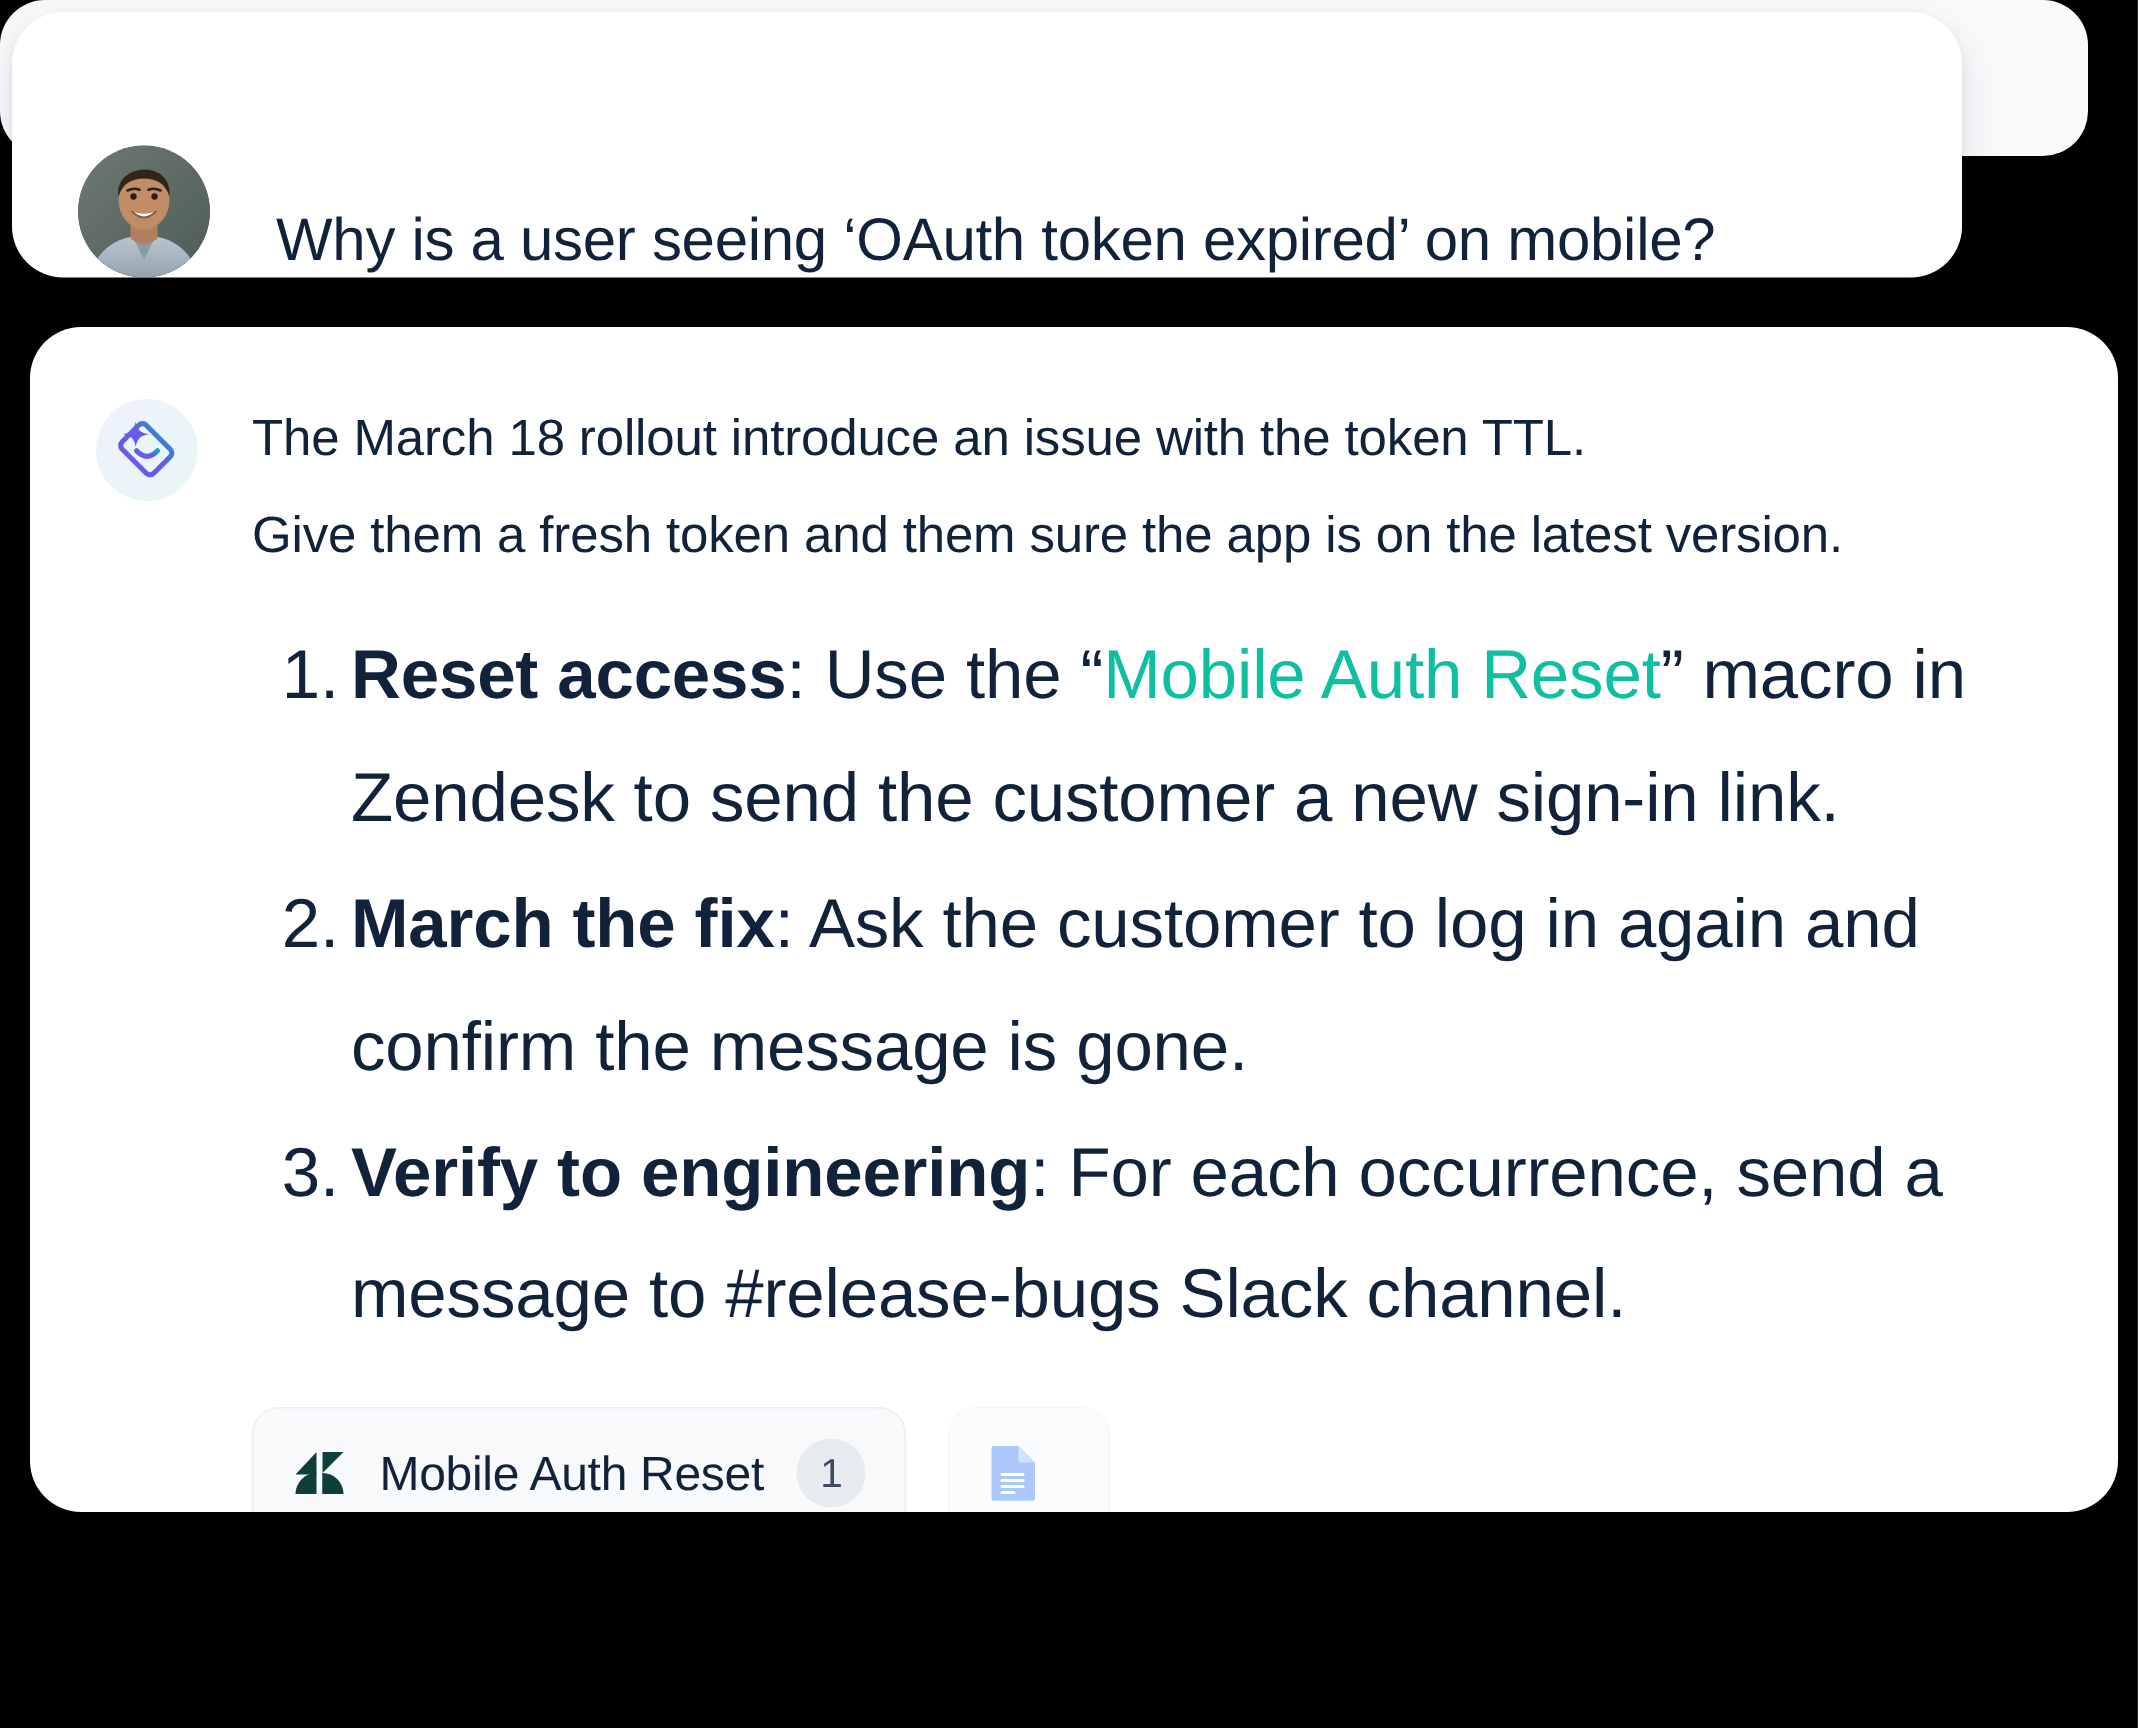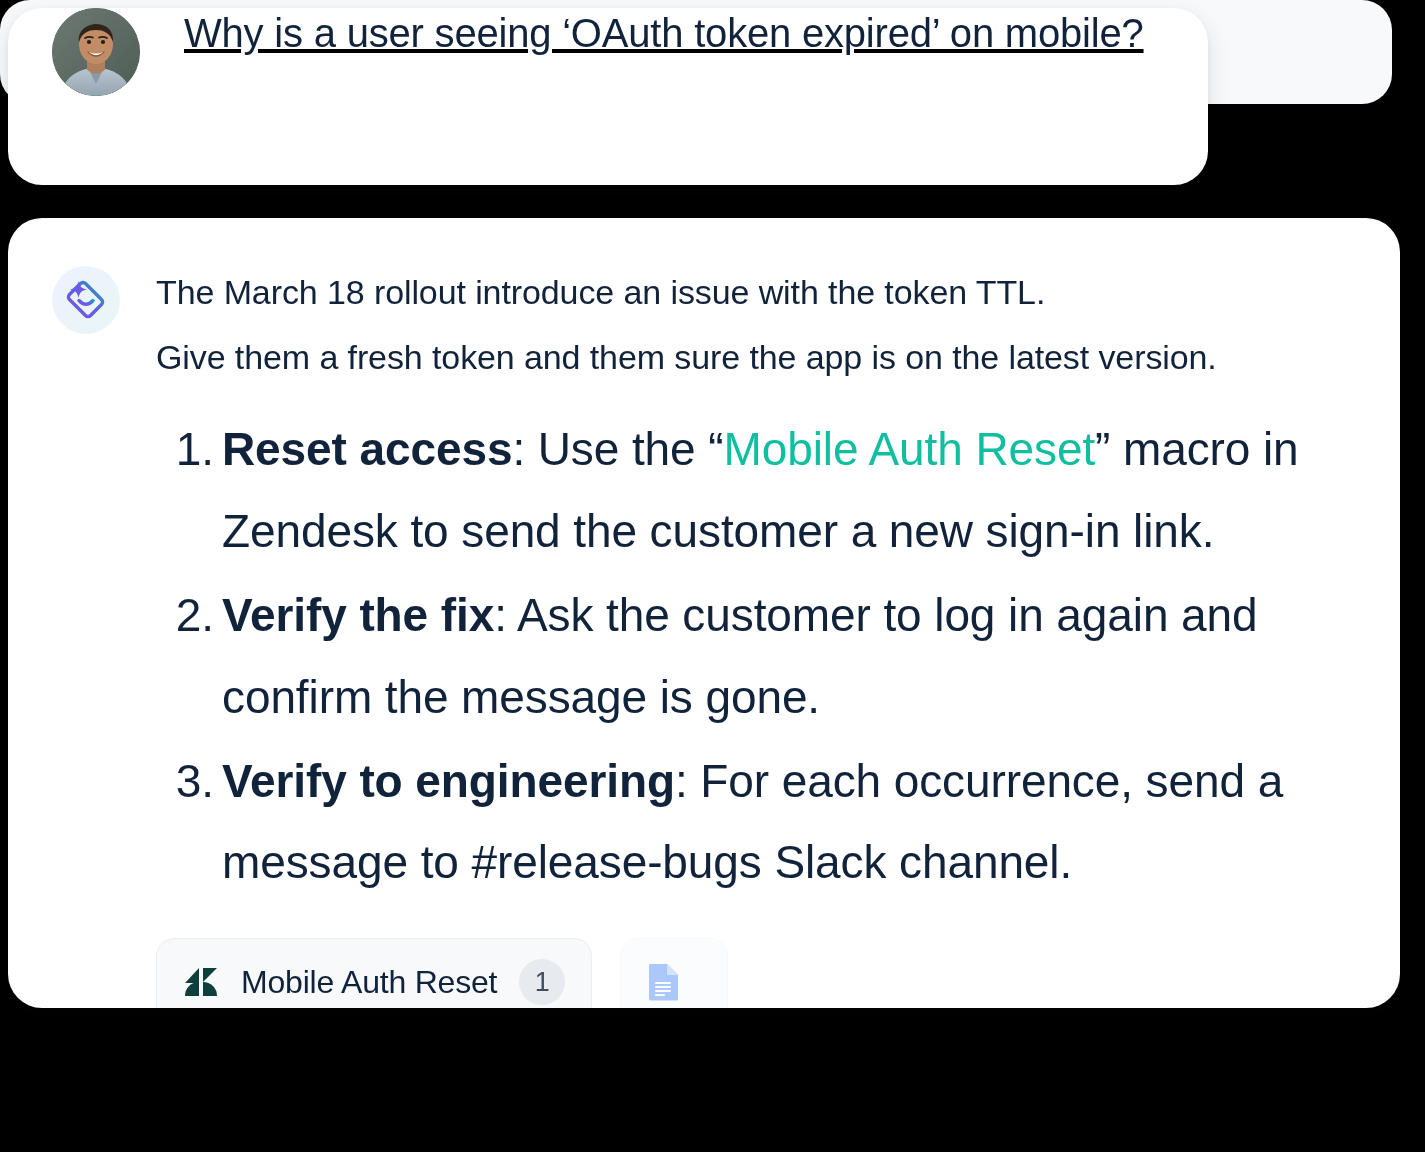--- a/index.html
+++ b/index.html
@@ -25,26 +25,25 @@
     background: #ffffff;
     border-radius: 34px;
     box-shadow: 0 10px 26px rgba(16,24,40,0.10),
                 0 2px 6px rgba(16,24,40,0.06);
   }
 
   
   #user-card {
     left: 8px;
     top: 8px;
-    width: 1200px;
+    width: 1300px;
     height: 177px;
     display: flex;
-    align-items: flex-start;
+    align-items: flex-end;
     padding: 0 44px;
-    text-decoration: underline;
   }
 
   .avatar {
     width: 88px;
     height: 88px;
     min-width: 88px;
     border-radius: 50%;
     overflow: hidden;
     position: relative;
     background: #5b6a63;
@@ -56,21 +55,21 @@
     font-size: 40px;
     line-height: 1.25;
     color: #11223b;
     letter-spacing: -0.2px;
     font-weight: 400;
     white-space: nowrap;
   }
 
   
   #assistant-card {
-    left: 8px;
+    left: 20px;
     top: 218px;
     width: 1392px;
     height: 790px;
     padding: 44px 40px 30px 44px;
     display: flex;
     overflow: hidden;
   }
 
   .ai-badge {
     width: 68px;
@@ -254,21 +253,21 @@
       <p class="para">The March 18 rollout introduce an issue with the token TTL.</p>
       <p class="para">Give them a fresh token and them sure the app is on the latest version.</p>
 
       <ol class="steps">
 
         <li>
           <span class="step-lead">Reset access</span><span>: </span><span>Use the “</span><span class="accent-link">Mobile Auth Reset</span><span>” macro in Zendesk to send the customer a new sign-in link.</span>
         </li>
 
         <li>
-          <span class="step-lead">Verify the fix</span><span>: </span><span>Ask the customer to log in again and confirm the message is gone.</span>
+          <span class="step-lead">March the fix</span><span>: </span><span>Ask the customer to log in again and confirm the message is gone.</span>
         </li>
 
         <li>
           <span class="step-lead">Verify to engineering</span><span>: </span><span>For each occurrence, send a message to #release-bugs Slack channel.</span>
         </li>
 
       </ol>
 
       <div class="chips">
 

